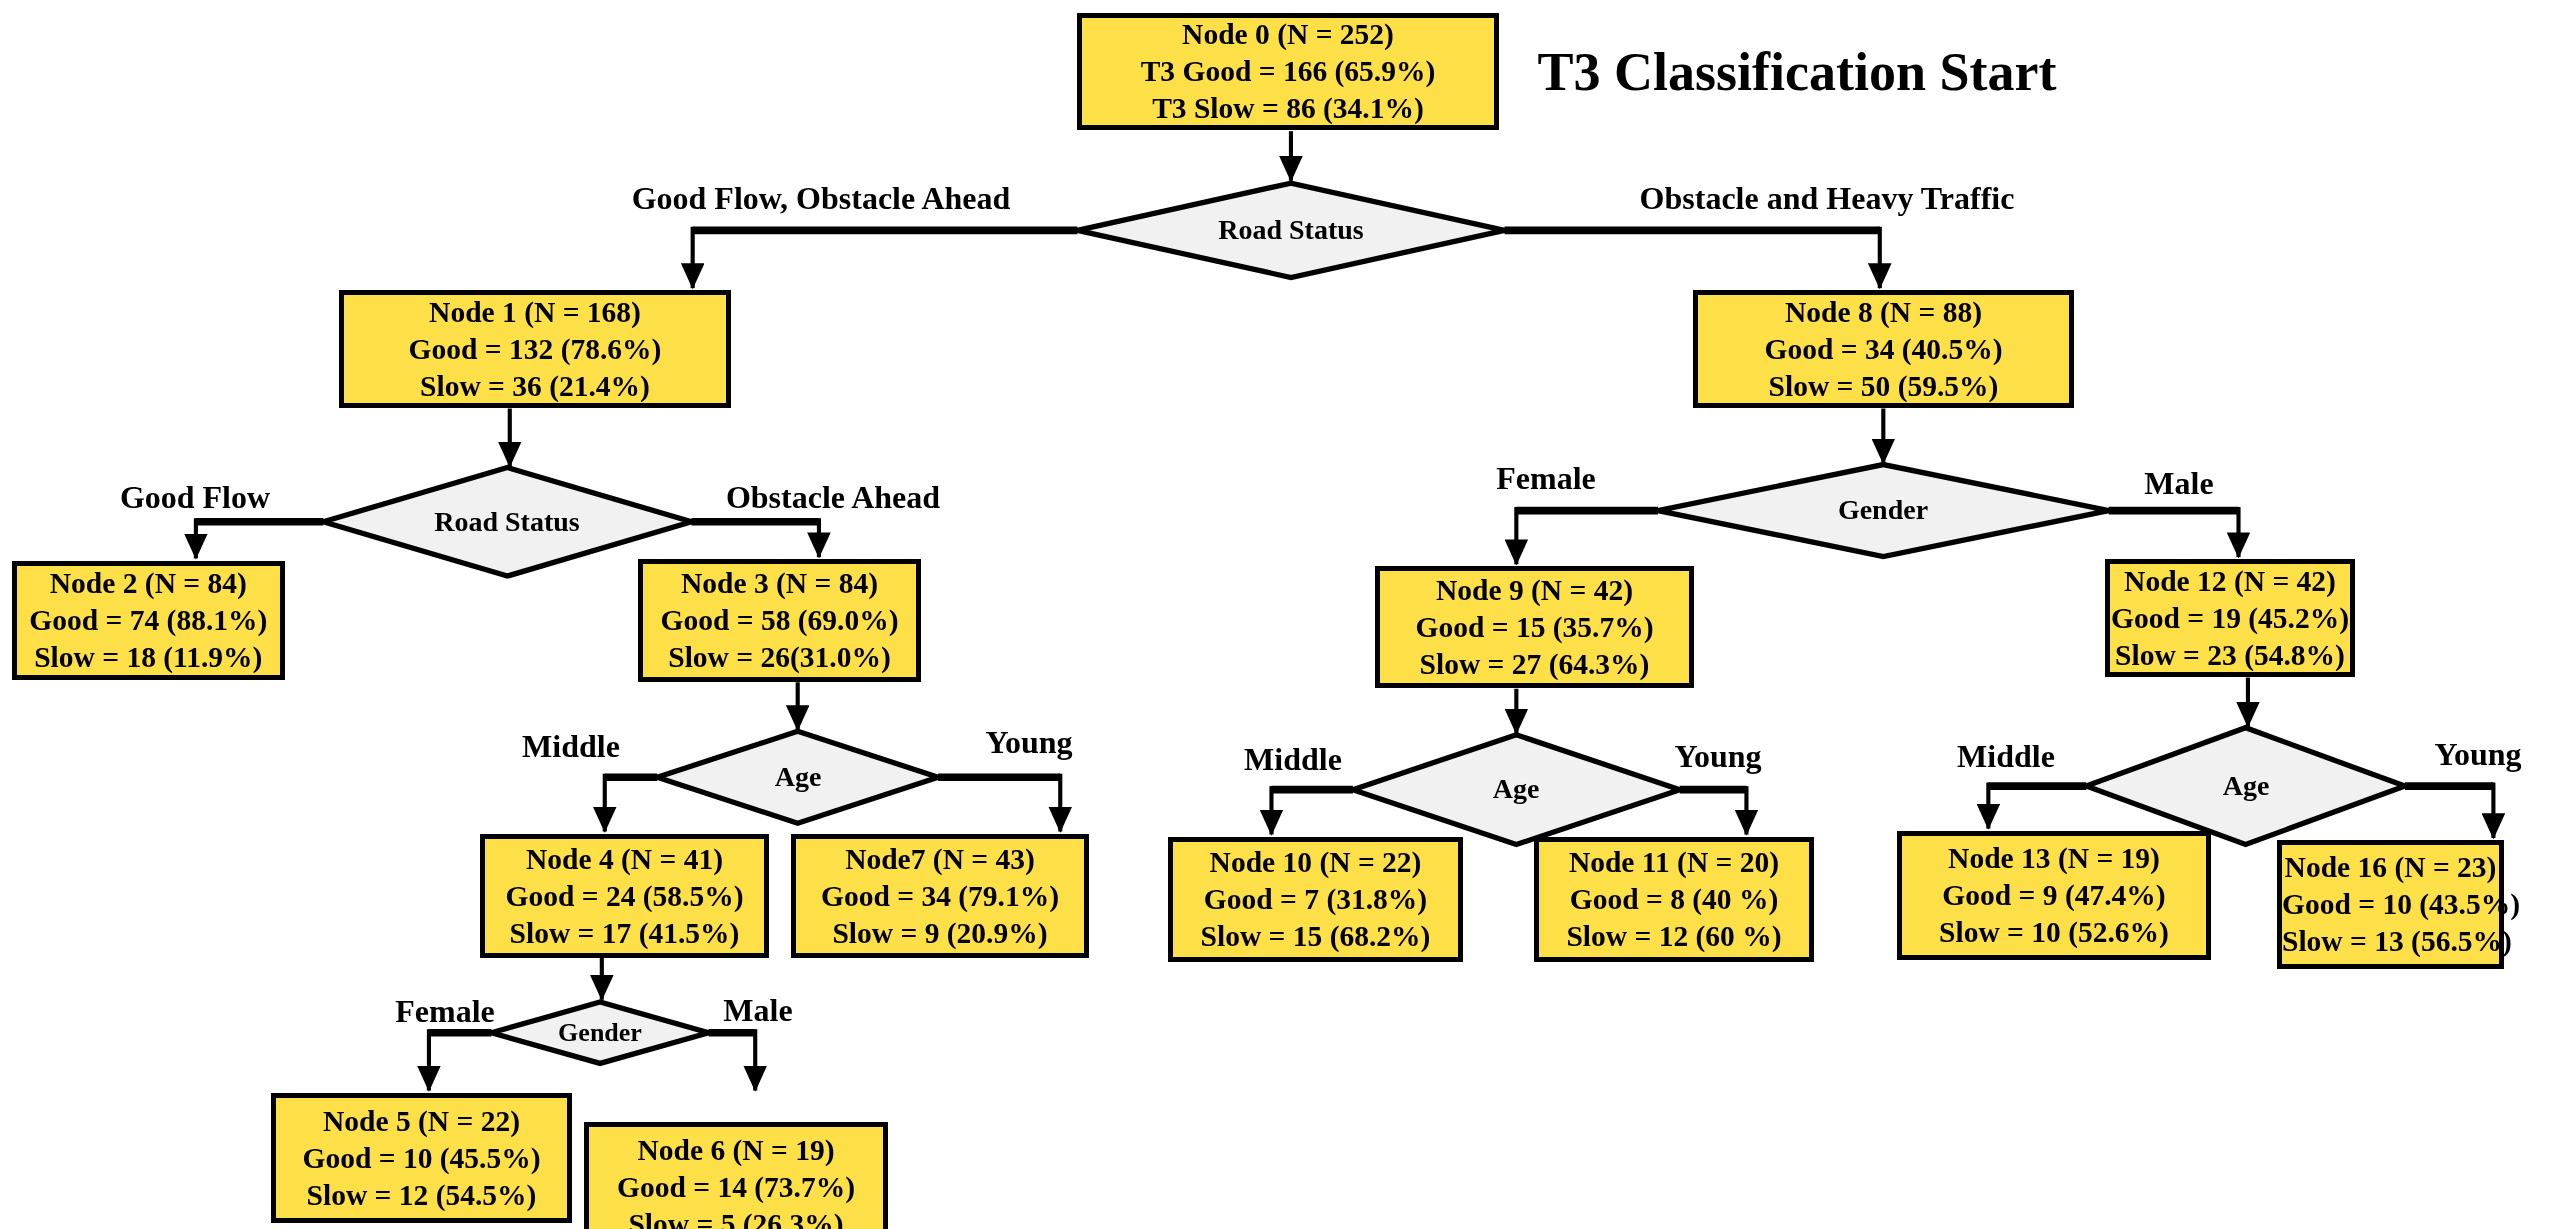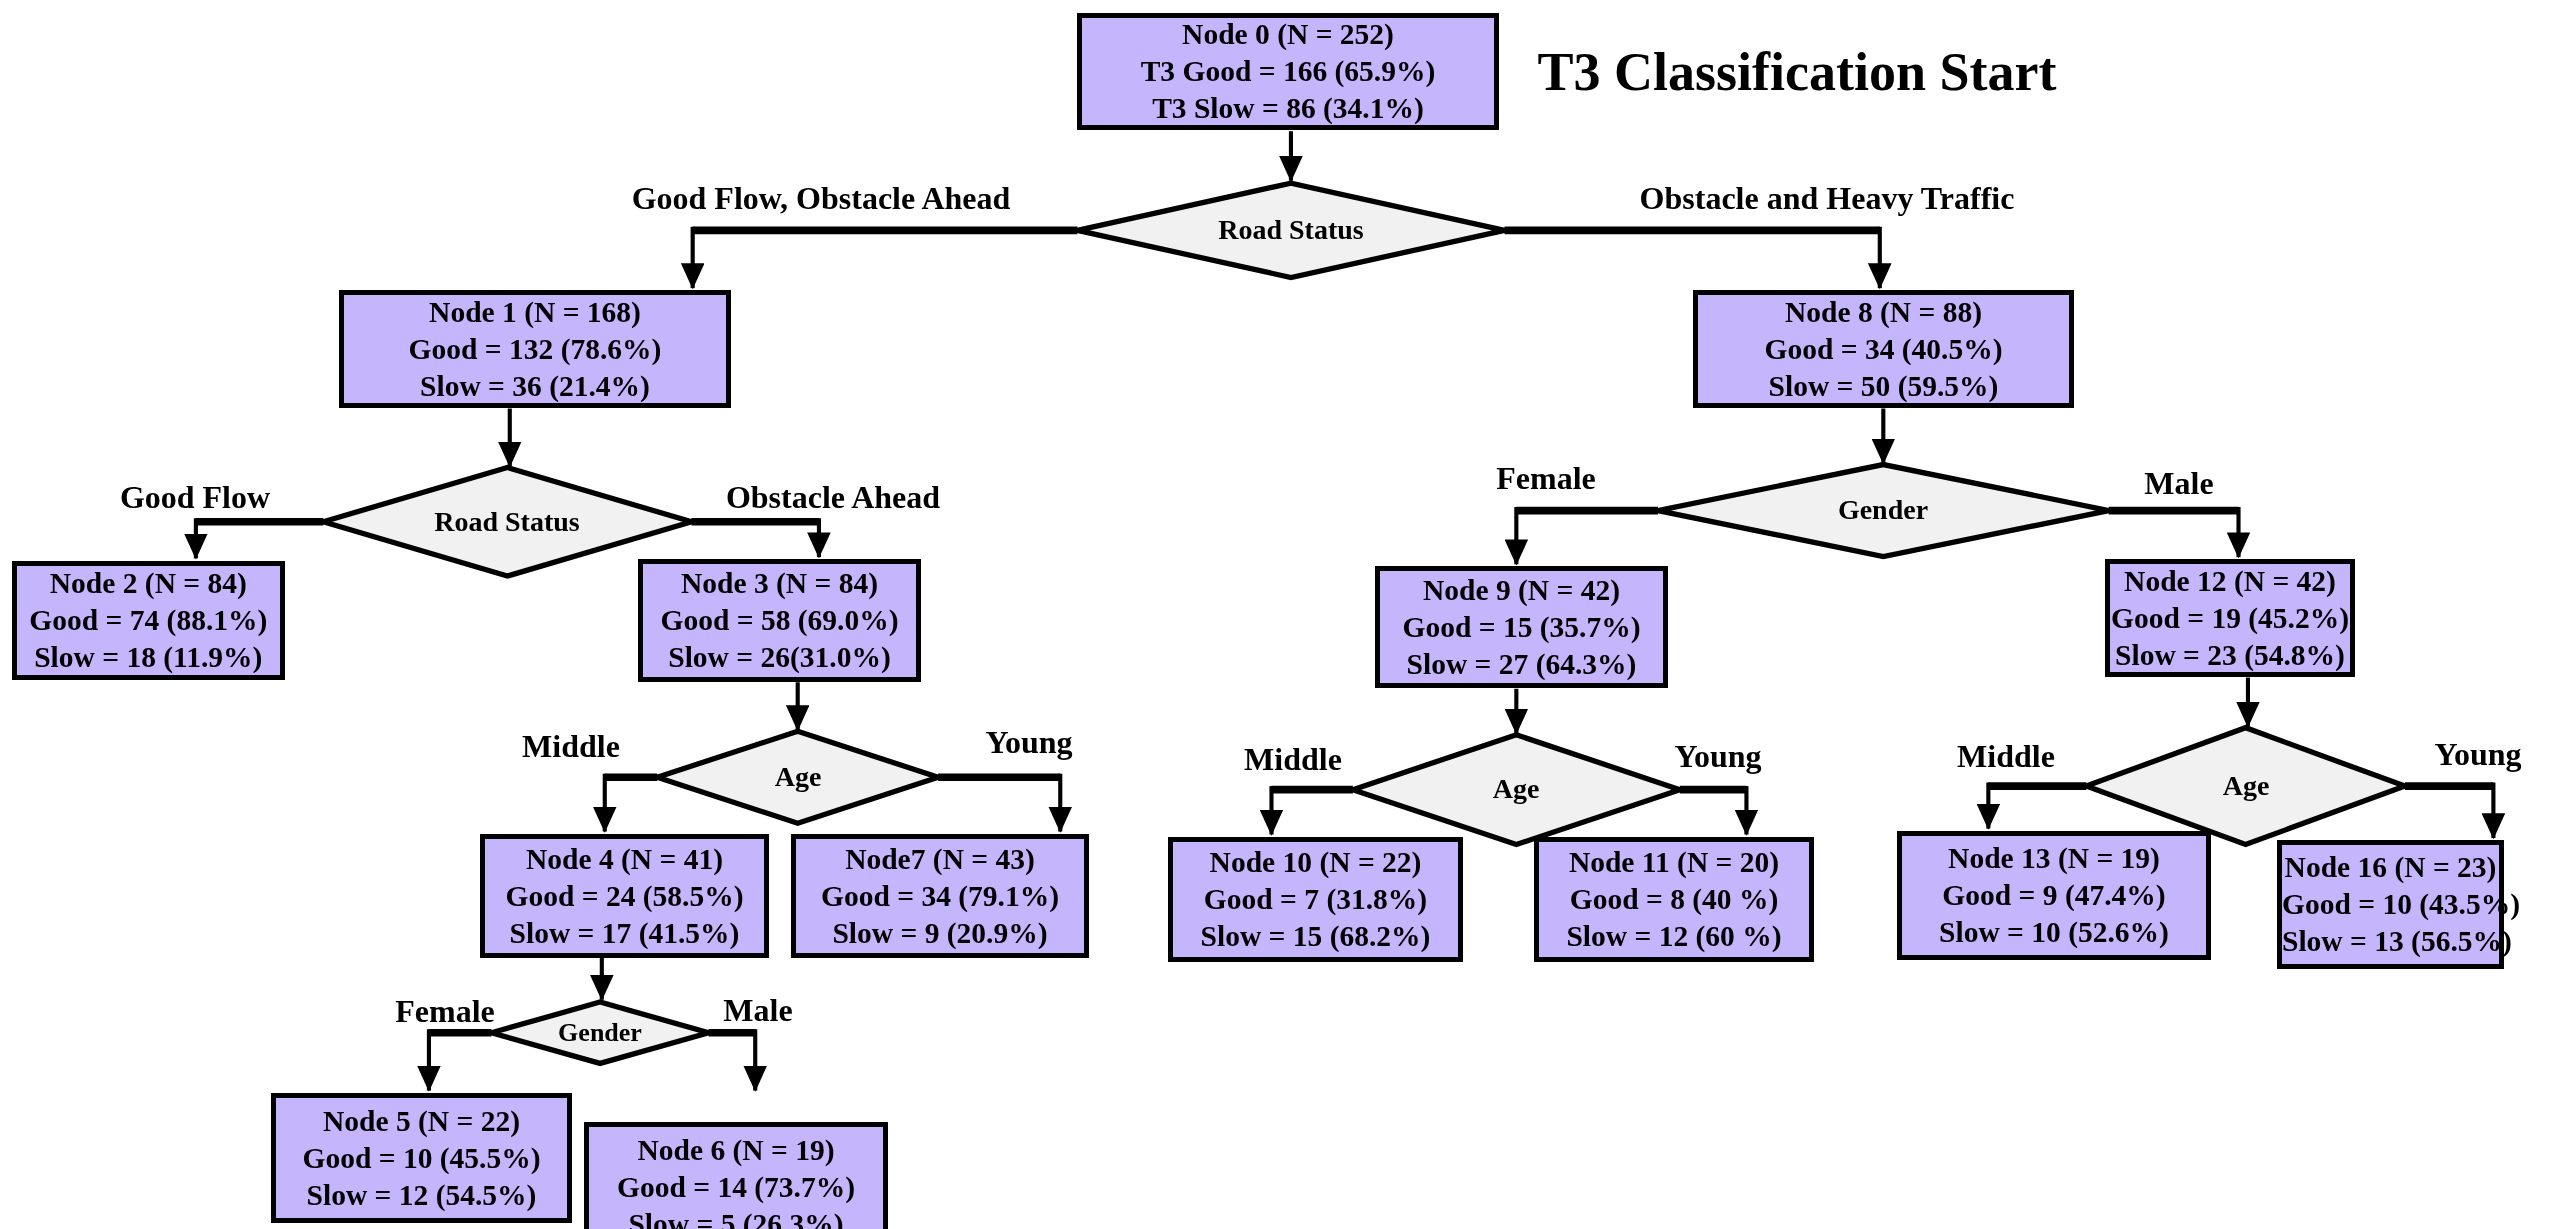--- a/index.html
+++ b/index.html
@@ -11,21 +11,21 @@
     color: #000000;
   }
   .canvas { position: absolute; left: 0; top: 0; width: 2576px; height: 1230px; background: #ffffff; }
   svg.wires { position: absolute; left: 0; top: 0; }
   .hline { stroke: #000; stroke-width: 13px; }
   .vline { stroke: #000; stroke-width: 7px; }
   .diamond { fill: #f1f1f1; stroke: #000; stroke-width: 9px; }
   .node {
     position: absolute;
     border: 5.9px solid #000;
-    background: #c4b5fd;
+    background: #fde047;
     display: flex; flex-direction: column; justify-content: center;
     text-align: center;
     font-weight: bold; font-size: 29.5px; line-height: 37px;
     white-space: nowrap;
   }
   .dlabel {
     position: absolute; transform: translate(-50%, -50%);
     font-weight: bold; font-size: 28px; white-space: nowrap; text-align: center;
   }
   .blabel {
@@ -120,21 +120,21 @@
     <div>Good = 74 (88.1%)</div>
     <div>Slow = 18 (11.9%)</div>
   </div>
 
   <div class="node" style="left:638px; top:559px; width:283px; height:123px;">
     <div>Node 3 (N = 84)</div>
     <div>Good = 58 (69.0%)</div>
     <div>Slow = 26(31.0%)</div>
   </div>
 
-  <div class="node" style="left:1375px; top:566px; width:293px; height:122px;">
+  <div class="node" style="left:1375px; top:566px; width:319px; height:122px;">
     <div>Node 9 (N = 42)</div>
     <div>Good = 15 (35.7%)</div>
     <div>Slow = 27 (64.3%)</div>
   </div>
 
   <div class="node" style="left:2105px; top:559px; width:250px; height:118px;align-items:center;">
     <div>Node 12 (N = 42)</div>
     <div>Good = 19 (45.2%)</div>
     <div>Slow = 23 (54.8%)</div>
   </div>

